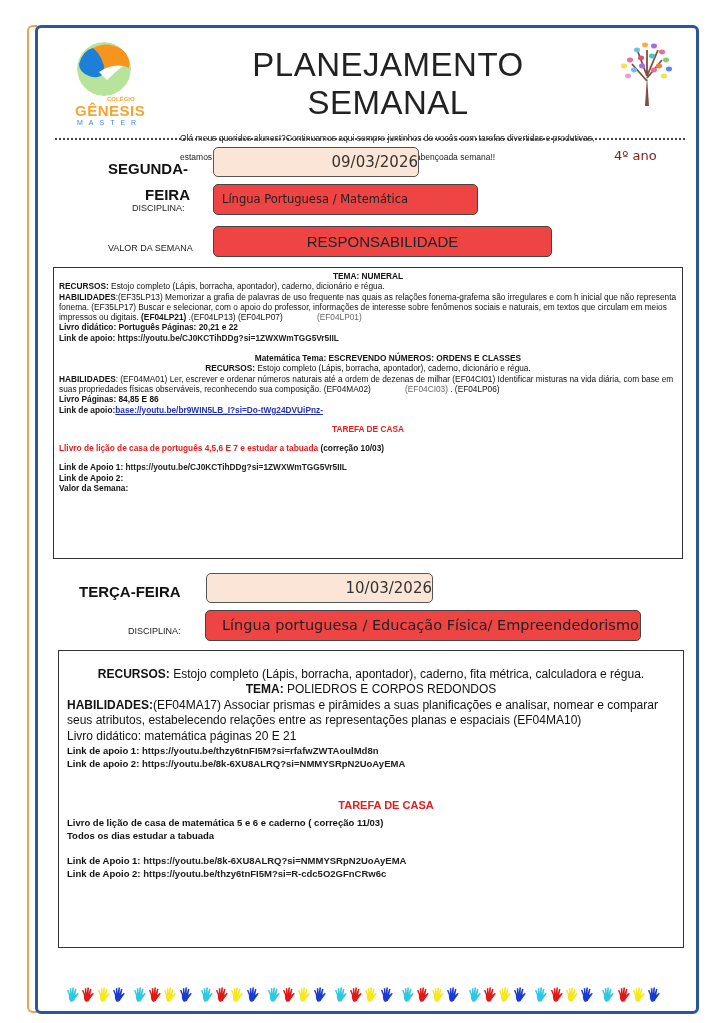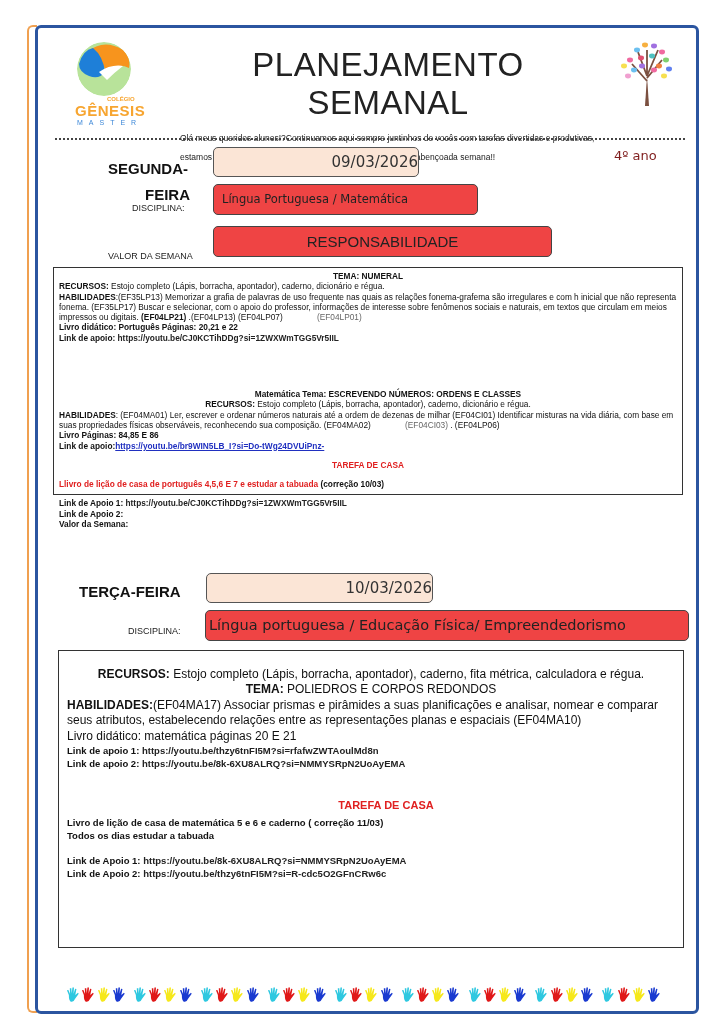--- a/index.html
+++ b/index.html
@@ -37,21 +37,21 @@
   }
   .field-box {
     position: absolute; background: #ef4444; border: 1px solid #444; border-radius: 5px;
     font-family: "DejaVu Sans", sans-serif; color: #222;
   }
   .small-label { position: absolute; font-size: 9px; color: #222; }
   .year { position: absolute; left: 614px; top: 148px; font-family: "DejaVu Sans", sans-serif; font-size: 13px; color: #7f1d1d; }
 
   
   .content-box { position: absolute; border: 1px solid #333; background: #fff; }
-  .mon-box { left: 53px; top: 267px; width: 630px; height: 228px; font-size: 8.3px; line-height: 10.3px; padding: 3px 5px; }
+  .mon-box { left: 53px; top: 267px; width: 630px; height: 292px; font-size: 8.3px; line-height: 10.3px; padding: 3px 5px; }
   .tue-box { left: 58px; top: 650px; width: 626px; height: 298px; font-size: 12px; line-height: 15.4px; padding: 16px 8px; }
 
   .center { text-align: center; }
   .b { font-weight: bold; }
   .gray { color: #666; padding-left: 32px; }
   .red { color: #e02020; }
   .link-ul { font-weight: bold; color: #222; }
   .link-blue { text-decoration: underline; font-weight: bold; color: #2030c0; }
 
   .tue-box .small { font-size: 9.5px; line-height: 13px; }
@@ -107,49 +107,49 @@
 </div>
 
 <div class="dotted"></div>
 
 <div class="day-label" style="left:108px; top:160px;">SEGUNDA-</div>
 <div class="day-label" style="left:145px; top:186px;">FEIRA</div>
 <div class="date-box" style="left:213px; top:147px; width:206px; height:30px; font-size:15px; line-height:28px;">09/03/2026</div>
 <div class="year">4º ano</div>
 <div class="small-label" style="left:132px; top:203px;">DISCIPLINA:</div>
 <div class="field-box" style="left:213px; top:184px; width:265px; height:31px; font-size:11.5px; line-height:29px; padding-left:8px;">Língua Portuguesa / Matemática</div>
-<div class="small-label" style="left:108px; top:243px;margin-top:8px;">VALOR DA SEMANA</div>
+<div class="small-label" style="left:108px; top:243px;">VALOR DA SEMANA</div>
 <div class="field-box" style="left:213px; top:226px; width:339px; height:31px; font-family:'Liberation Sans',sans-serif; font-size:15px; line-height:29px; text-align:center;">RESPONSABILIDADE</div>
 
 <div class="content-box mon-box">
   <div class="center b">TEMA: NUMERAL</div>
   <div><span class="b">RECURSOS:</span><span> Estojo completo (Lápis, borracha, apontador), caderno, dicionário e régua.</span></div>
   <div><span class="b">HABILIDADES</span><span>:(EF35LP13)  Memorizar a grafia de palavras de uso frequente nas quais as relações fonema-grafema são irregulares e com h inicial que não representa fonema. (EF35LP17)  Buscar e selecionar, com o apoio do professor, informações de interesse sobre fenômenos sociais e naturais, em textos que circulam em meios impressos ou digitais. </span><span class="b">(EF04LP21)</span><span> .(EF04LP13) (EF04LP07) </span><span class="gray">(EF04LP01)</span></div>
   <div class="b">Livro didático:  Português  Páginas: 20,21 e 22</div>
   <div class="b"><span>Link de apoio: </span><span class="link-ul">https://youtu.be/CJ0KCTihDDg?si=1ZWXWmTGG5Vr5IIL</span></div>
   <div style="height:10px"></div>
-  <div class="center b" style="padding-left:40px;margin-top:36px;">Matemática Tema: ESCREVENDO  NÚMEROS: ORDENS E CLASSES</div>
+  <div class="center b" style="padding-left:40px;">Matemática Tema: ESCREVENDO  NÚMEROS: ORDENS E CLASSES</div>
   <div class="center"><span class="b">RECURSOS:</span><span>  Estojo completo (Lápis, borracha, apontador), caderno, dicionário e régua.</span></div>
   <div><span class="b">HABILIDADES</span><span>:  (EF04MA01) Ler, escrever e ordenar números naturais até a ordem de dezenas de milhar  (EF04CI01)  Identificar misturas na vida diária, com base em suas propriedades físicas observáveis, reconhecendo sua composição. (EF04MA02) </span><span class="gray">(EF04CI03)</span><span>  . (EF04LP06)</span></div>
   <div class="b"> Livro Páginas: 84,85 E  86</div>
-  <div class="b"><span>Link de apoio:</span><span class="link-blue">https://youtu.be/br9WIN5LB_I?si=Do-tWg24DVUiPnz-</span></div>
+  <div class="b"><span>Link de apoio:</span><span class="link-blue">base://youtu.be/br9WIN5LB_I?si=Do-tWg24DVUiPnz-</span></div>
   <div style="height:9px"></div>
   <div class="center b red">TAREFA DE CASA</div>
   <div style="height:9px"></div>
   <div class="b"><span class="red">Llivro de lição de casa de português  4,5,6 E 7  e estudar a tabuada</span><span> (correção 10/03)</span></div>
   <div style="height:9px"></div>
   <div class="b"><span>Link de Apoio 1: </span><span class="link-ul">https://youtu.be/CJ0KCTihDDg?si=1ZWXWmTGG5Vr5IIL</span></div>
   <div class="b">Link de Apoio 2:</div>
   <div class="b">Valor da Semana:</div>
 </div>
 
 <div class="day-label" style="left:79px; top:583px;">TERÇA-FEIRA</div>
 <div class="date-box" style="left:206px; top:573px; width:227px; height:30px; font-size:15px; line-height:28px;">10/03/2026</div>
 <div class="small-label" style="left:128px; top:626px;">DISCIPLINA:</div>
-<div class="field-box" style="left:205px; top:610px; width:484px; height:31px; font-size:14.5px; line-height:29px; padding-left:3px;">Língua portuguesa  / Educação Física/ Empreendedorismo</div>
+<div class="field-box" style="left:205px; top:610px; width:436px; height:31px; font-size:14.5px; line-height:29px; padding-left:16px;">Língua portuguesa  / Educação Física/ Empreendedorismo</div>
 
 <div class="content-box tue-box">
   <div class="center"><span class="b">RECURSOS:</span><span> Estojo completo (Lápis, borracha,  apontador),  caderno,  fita métrica,  calculadora e régua.</span></div>
   <div class="center"><span class="b">TEMA:</span><span>  POLIEDROS E CORPOS REDONDOS</span></div>
   <div><span class="b">HABILIDADES:</span><span>(EF04MA17)  Associar prismas e pirâmides a suas planificações e analisar, nomear e comparar seus atributos, estabelecendo relações entre as representações planas e espaciais (EF04MA10)</span></div>
   <div>Livro didático: matemática páginas 20 E  21</div>
   <div class="b small"><span>Link de apoio 1:  </span><span class="link-ul">https://youtu.be/thzy6tnFI5M?si=rfafwZWTAoulMd8n</span></div>
   <div class="b small"><span>Link de apoio 2:  </span><span class="link-ul">https://youtu.be/8k-6XU8ALRQ?si=NMMYSRpN2UoAyEMA</span></div>
   <div style="height:28px"></div>
   <div class="center b red" style="font-size:11px; padding-left:30px;">TAREFA DE CASA</div>

